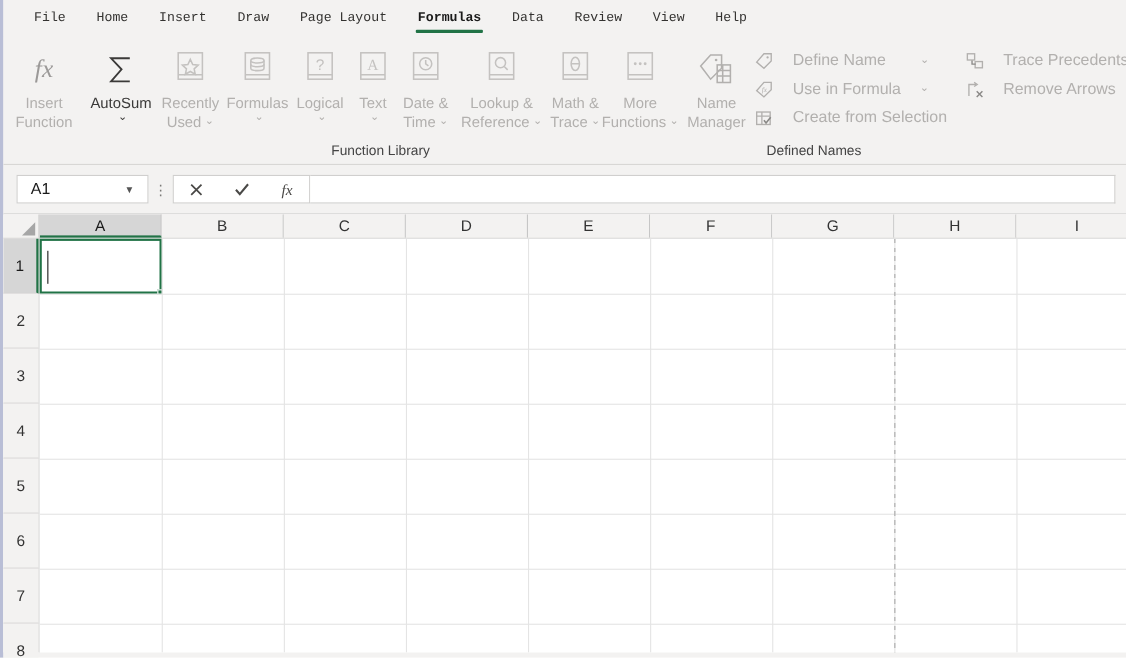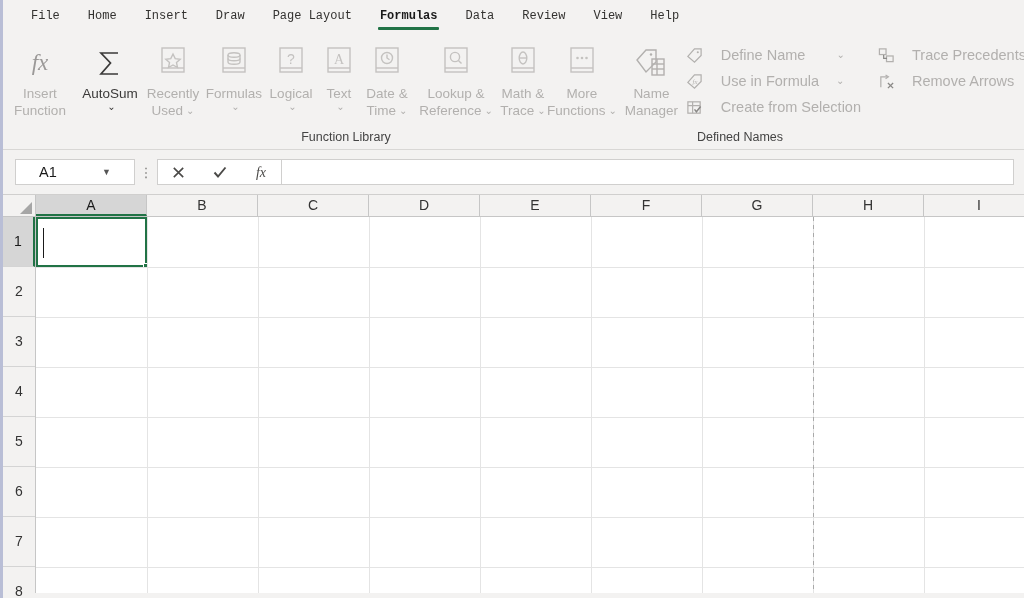--- a/index.html
+++ b/index.html
@@ -131,21 +131,21 @@
     align-items: center;
     padding: 0 6px;
     gap: 0px;
     border-bottom: 1px solid #d0cfce;
   }
   .namebox {
     width: 120px; height: 26px;
     background: #fff;
     border: 1px solid #d0cfce;
     display: flex; align-items: center;
-    padding: 0 23px;
+    padding: 0 12px;
     font-size: 14.5px;
     color: #1a1a1a;
     margin-left: 6px;
   }
   .namebox .nbval { flex: 1; }
   .namebox .nbarrow { font-size: 9px; color: #555; }
   .kebab {
     width: 22px; text-align: center;
     color: #7a7977; font-size: 13px; letter-spacing: 0; line-height: 5px;
   }

